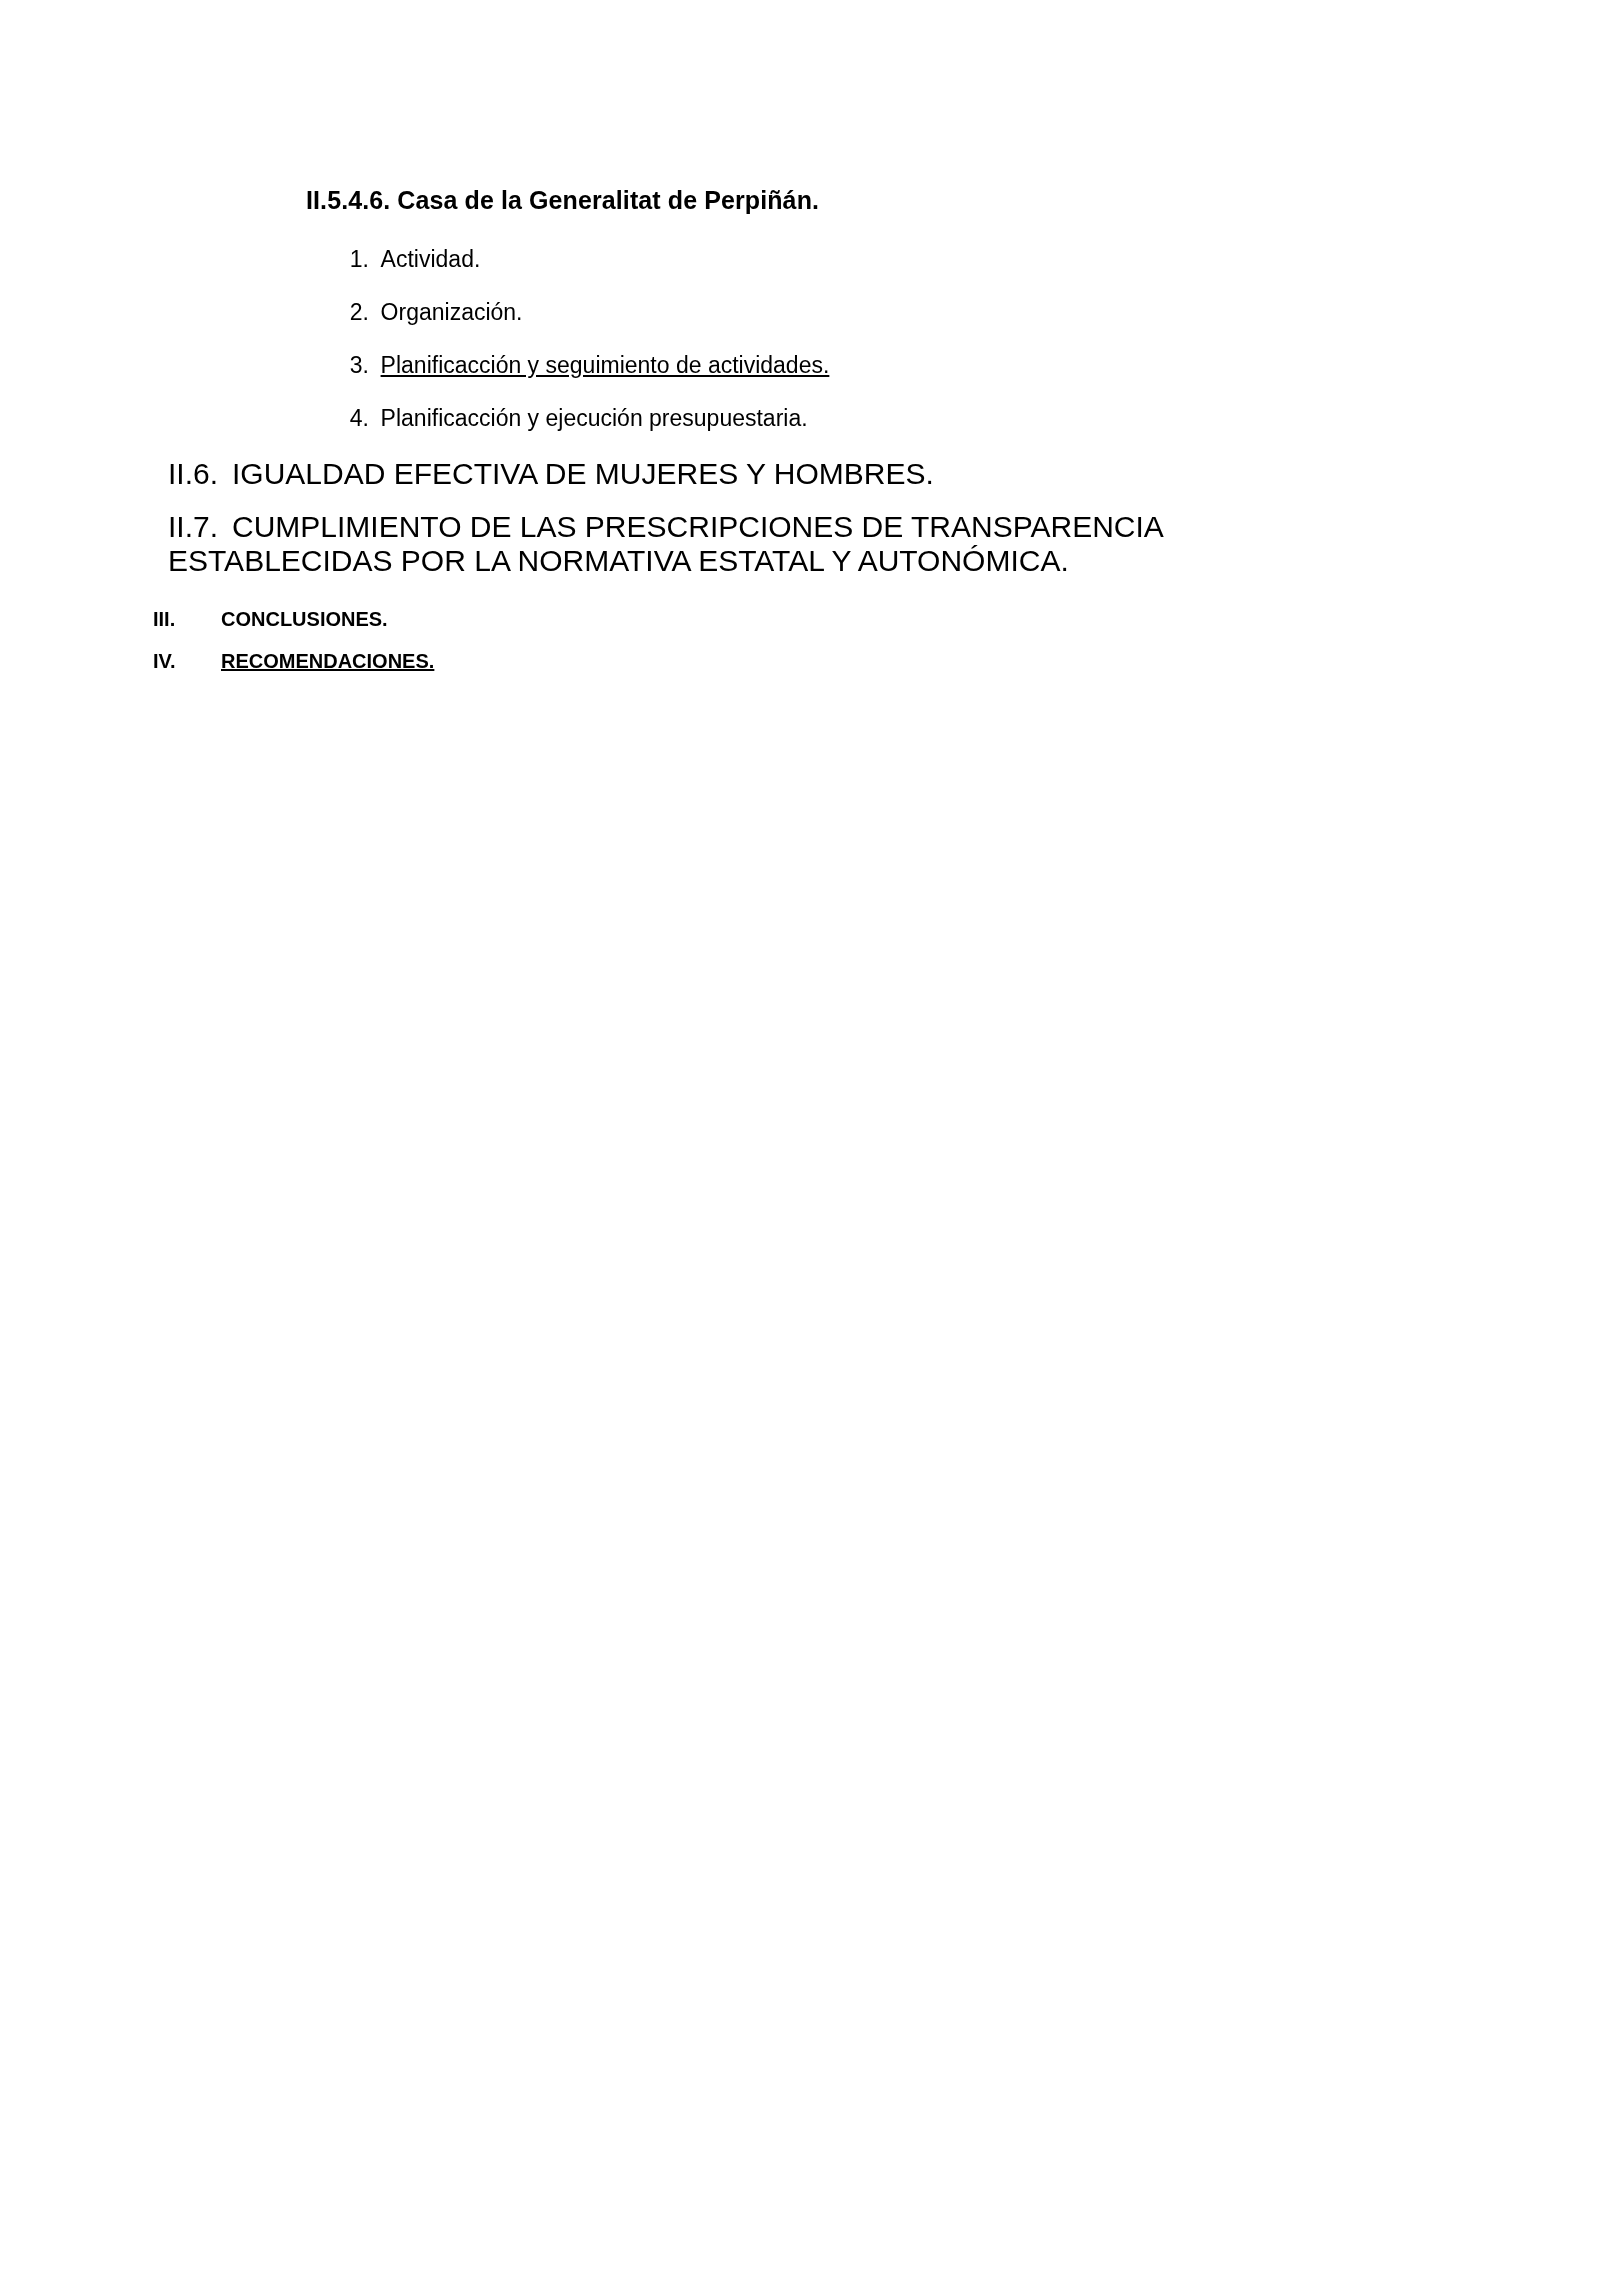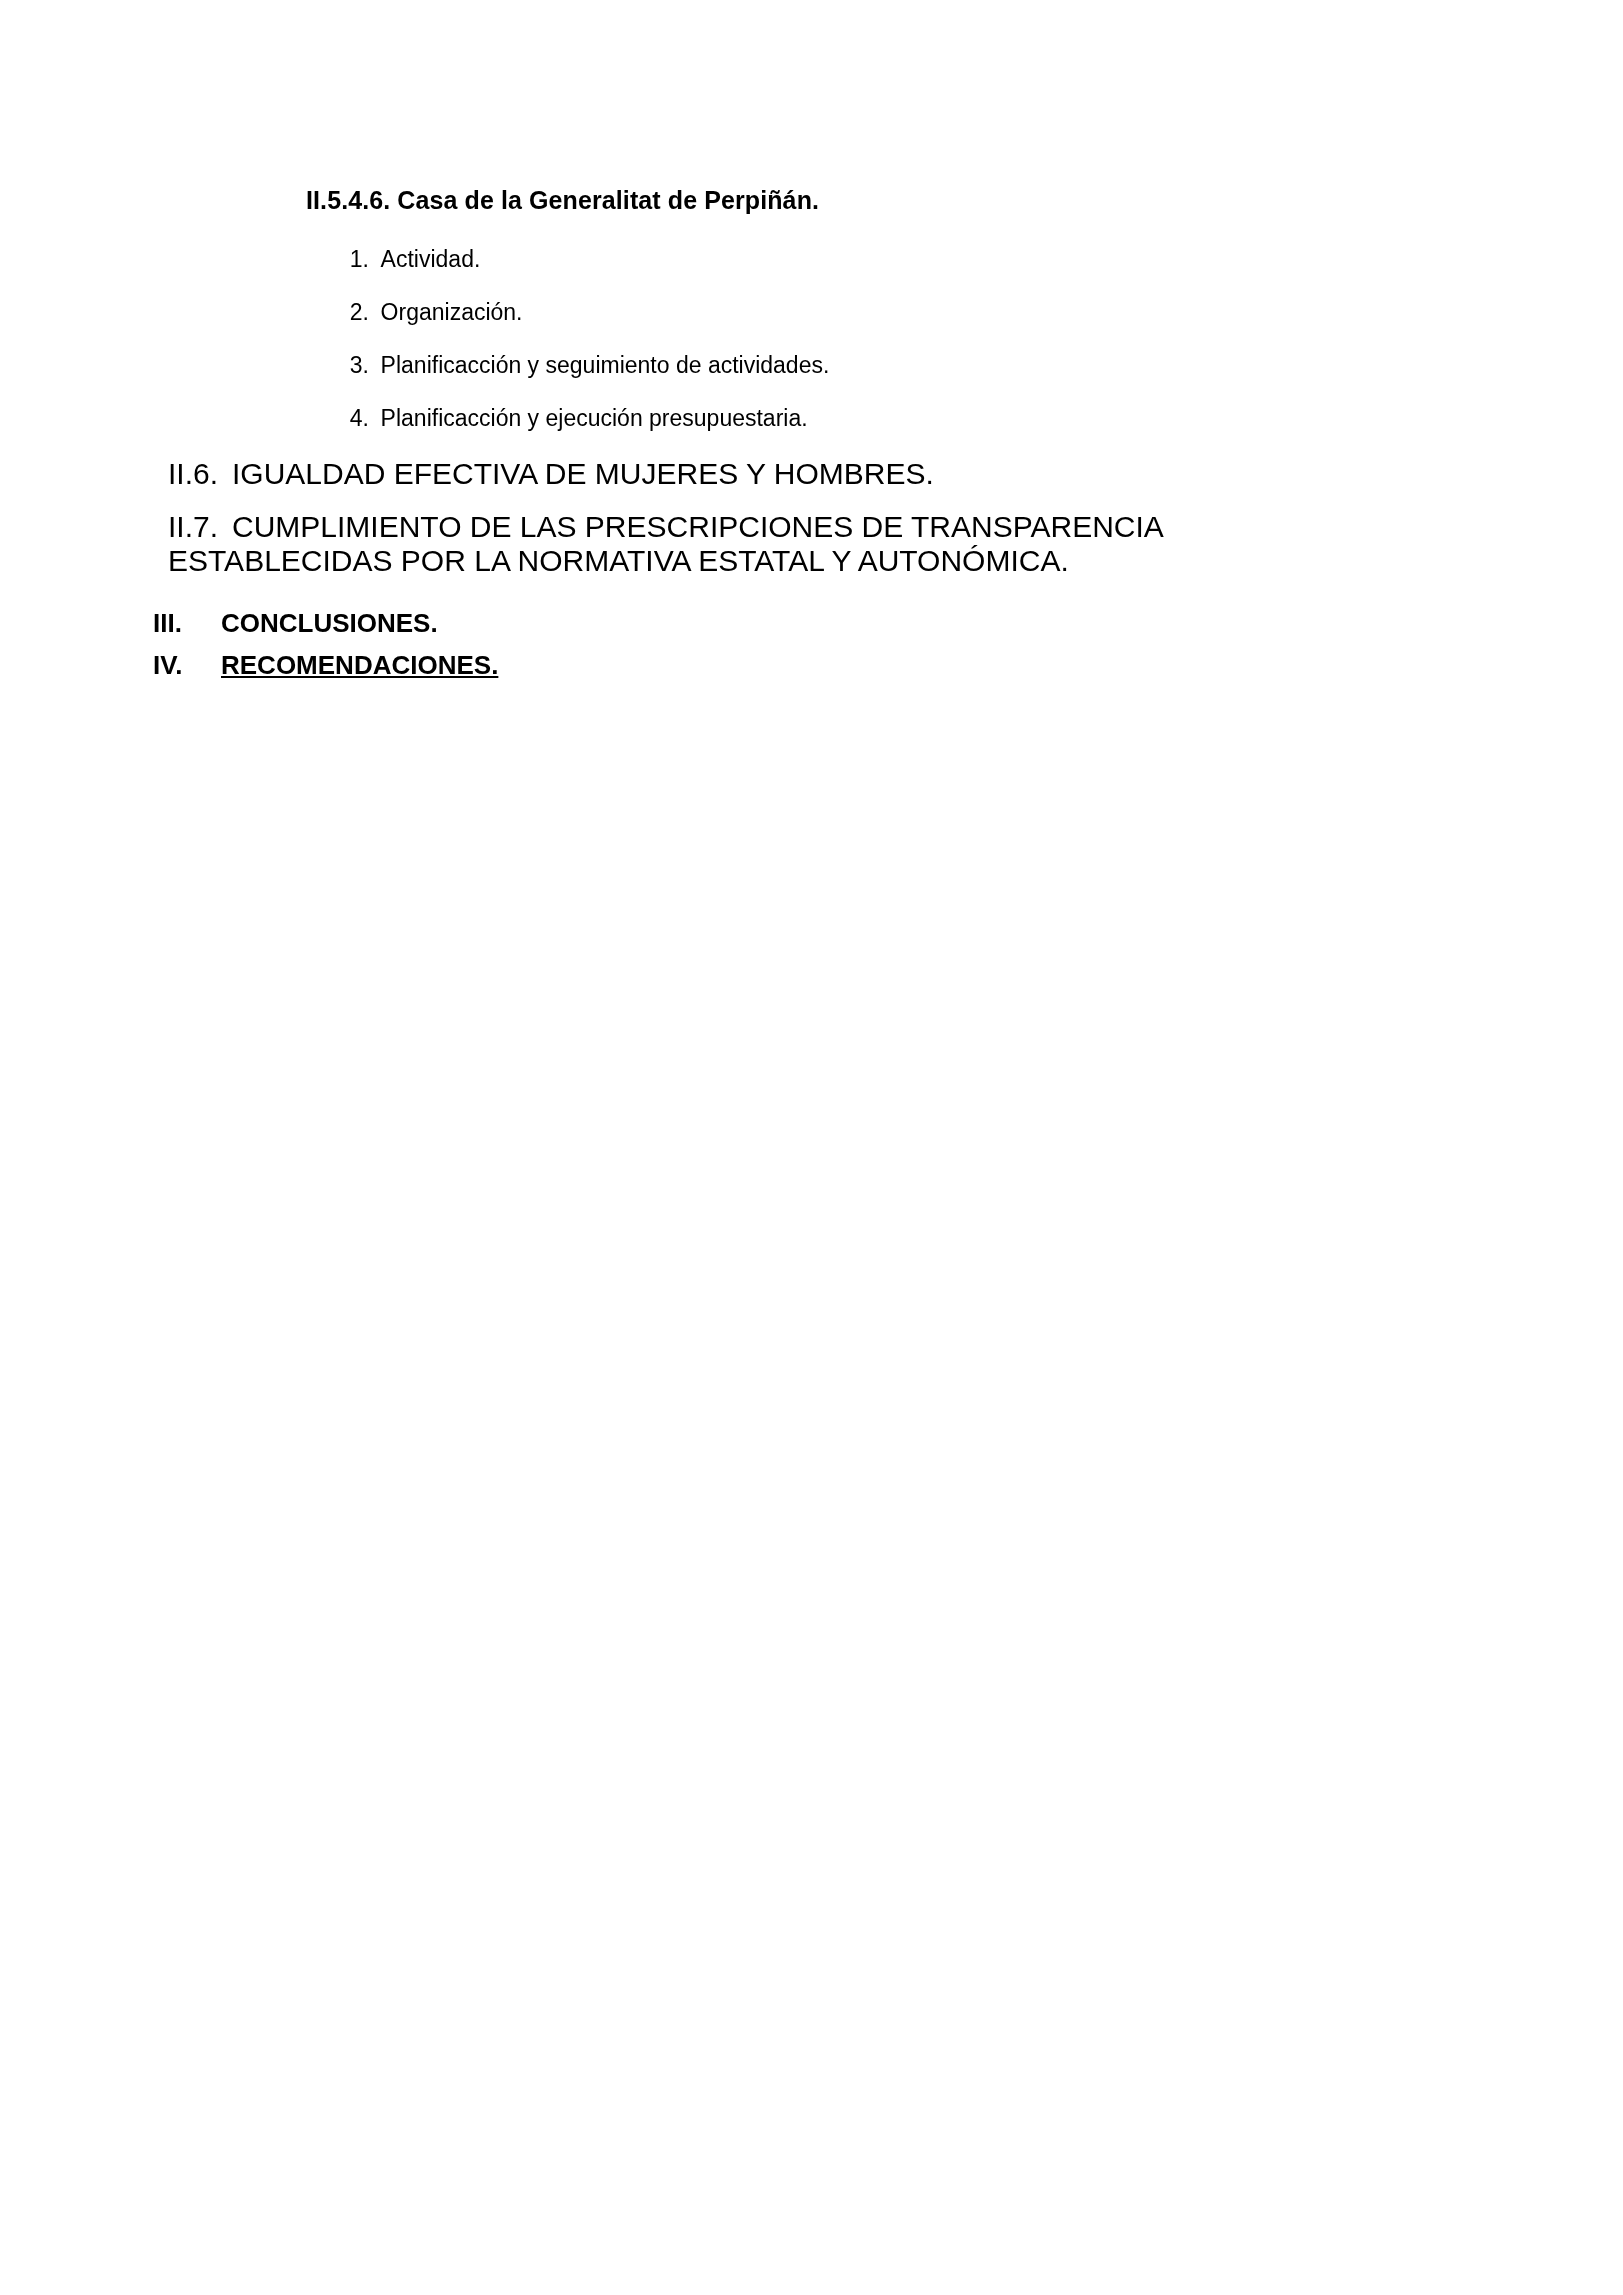--- a/index.html
+++ b/index.html
@@ -46,21 +46,21 @@
     white-space: nowrap;
   }
   .num-item .num {
     display: inline-block;
     width: 40px;
     text-align: right;
     margin-right: 11.6px;
   }
   .num-1 { left: 329px; top: 246px; }
   .num-2 { left: 329px; top: 299px; }
-  .num-3 { left: 329px; top: 352px; }
+  .num-3 { left: 329px; top: 352px; text-decoration: underline; }
   .num-4 { left: 329px; top: 405px; }
 
   
   .sec-entry {
     position: absolute;
     left: 168px;
     font-size: 30px;
     font-weight: normal;
   }
   .sec-entry .sec-num {
@@ -70,21 +70,21 @@
   .sec-6 { top: 457px; width: 1240px; }
   .sec-7 { top: 510px; width: 1075px; }
   .sec-7 .sec-body {
     display: inline;
   }
 
   
   .roman-entry {
     position: absolute;
     left: 153px;
-    font-size: 26px;
+    font-size: 20px;
     font-weight: bold;
     white-space: nowrap;
   }
   .roman-entry .roman-num {
     display: inline-block;
     width: 68px;
   }
   .roman-3 { top: 608px; }
   .roman-4 { top: 650px; text-decoration: underline; }
 </style>

